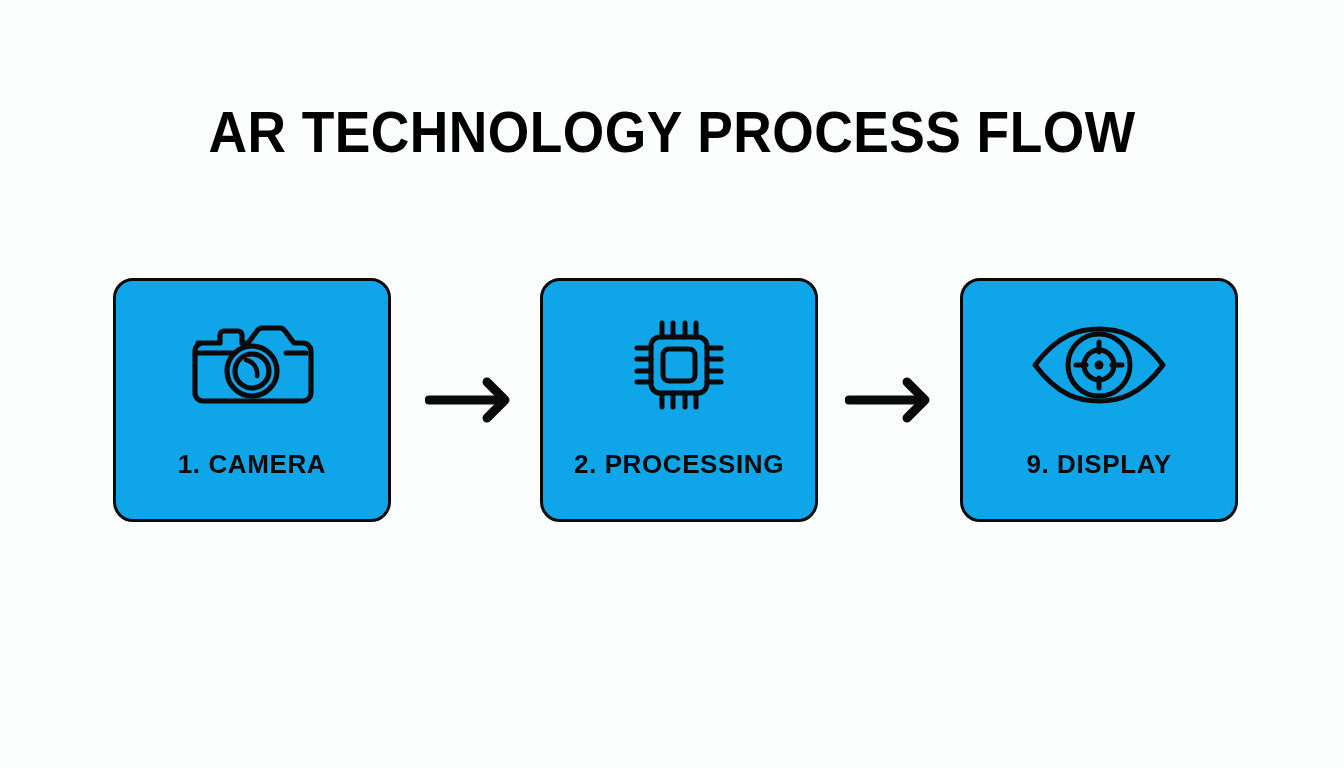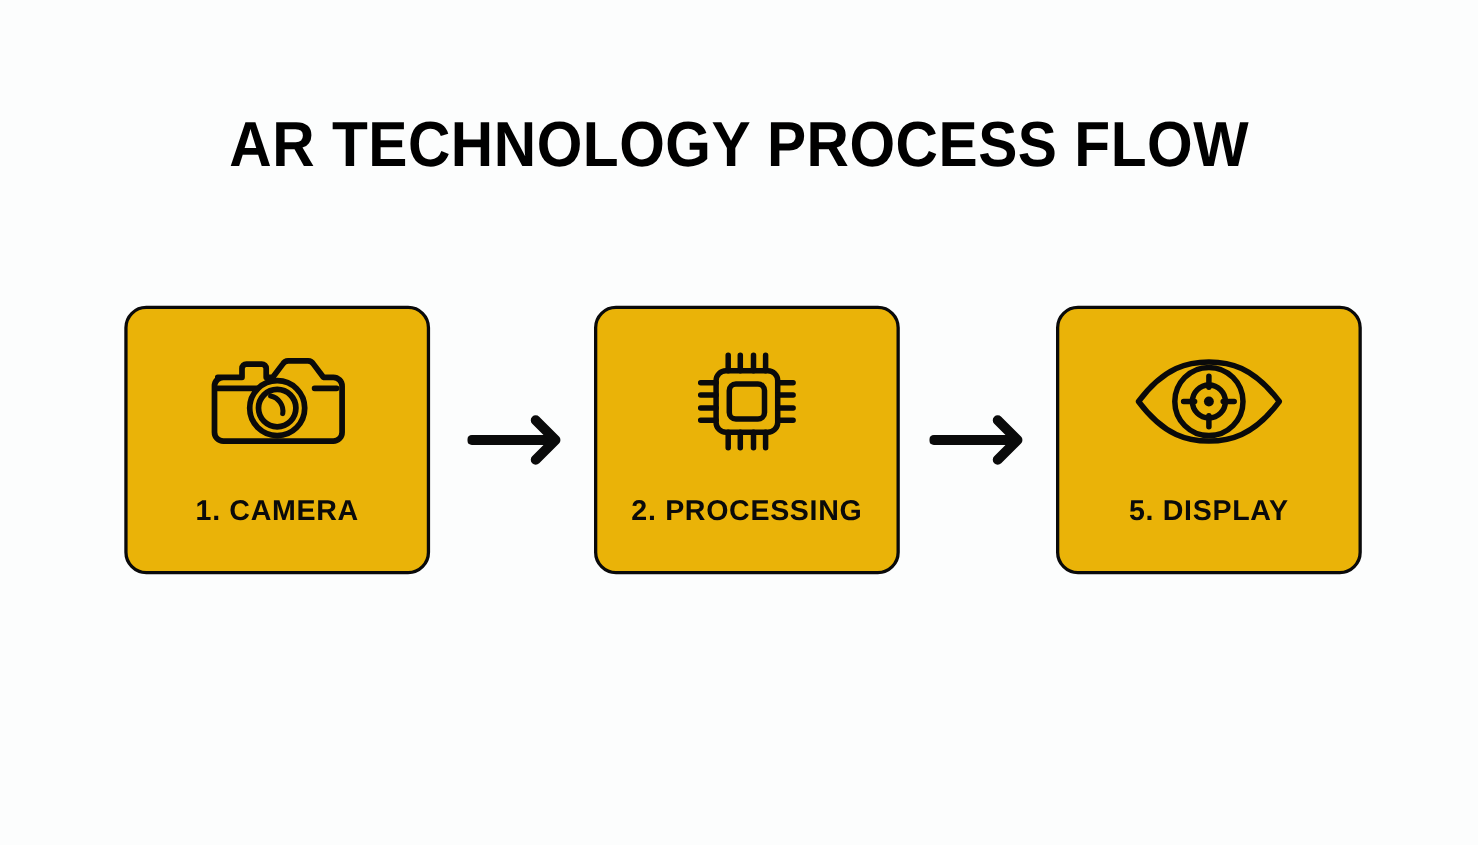--- a/index.html
+++ b/index.html
@@ -48,21 +48,21 @@
   }
 
   .step-box {
     position: absolute;
     top: 0;
     width: 278px;
     height: 244px;
     box-sizing: border-box;
     border: 3px solid #0a0a0a;
     border-radius: 20px;
-    background: #eab308;
+    background: #0ea5e9;
   }
   .step-box[data-step="0"] { left: 113px; }
   .step-box[data-step="1"] { left: 540px; }
   .step-box[data-step="2"] { left: 960px; }
 
   .step-icon {
     position: absolute;
     left: 0;
     top: 36px;
     width: 100%;
@@ -169,17 +169,17 @@
 
           <circle cx="70" cy="42" r="31"></circle>
 
           <circle cx="70" cy="42" r="15"></circle>
 
           <circle cx="70" cy="42" r="4.5" fill="#0a0a0a" stroke="none"></circle>
 
           <path d="M70 19 v10 M70 55 v10 M47 42 h10 M83 42 h10"></path>
         </svg>
       </div>
-      <div class="step-label">5. DISPLAY</div>
+      <div class="step-label">9. DISPLAY</div>
     </div>
 
   </div>
 </div>
 
 </body></html>

